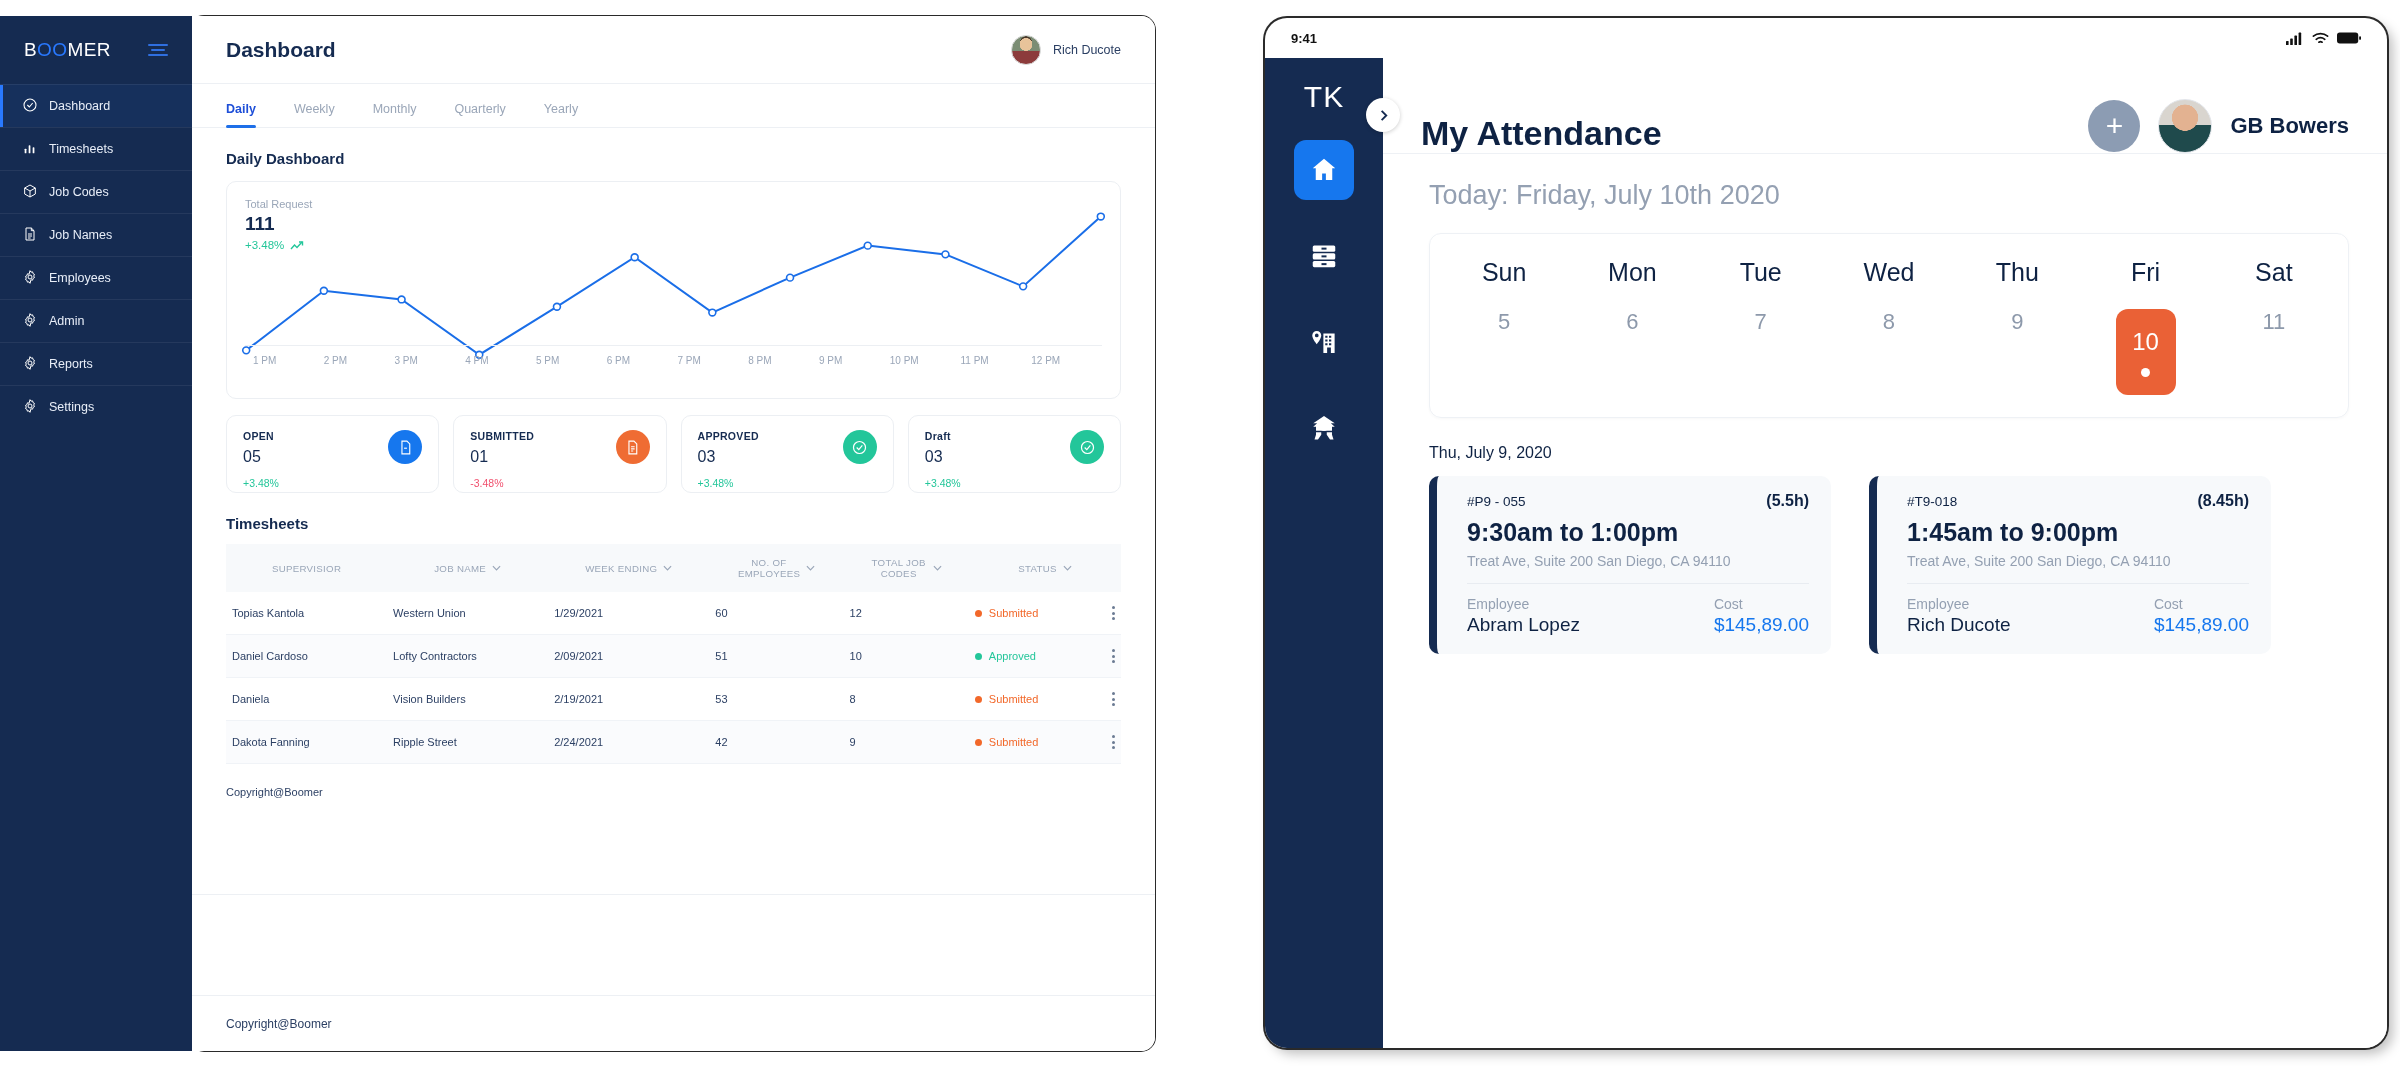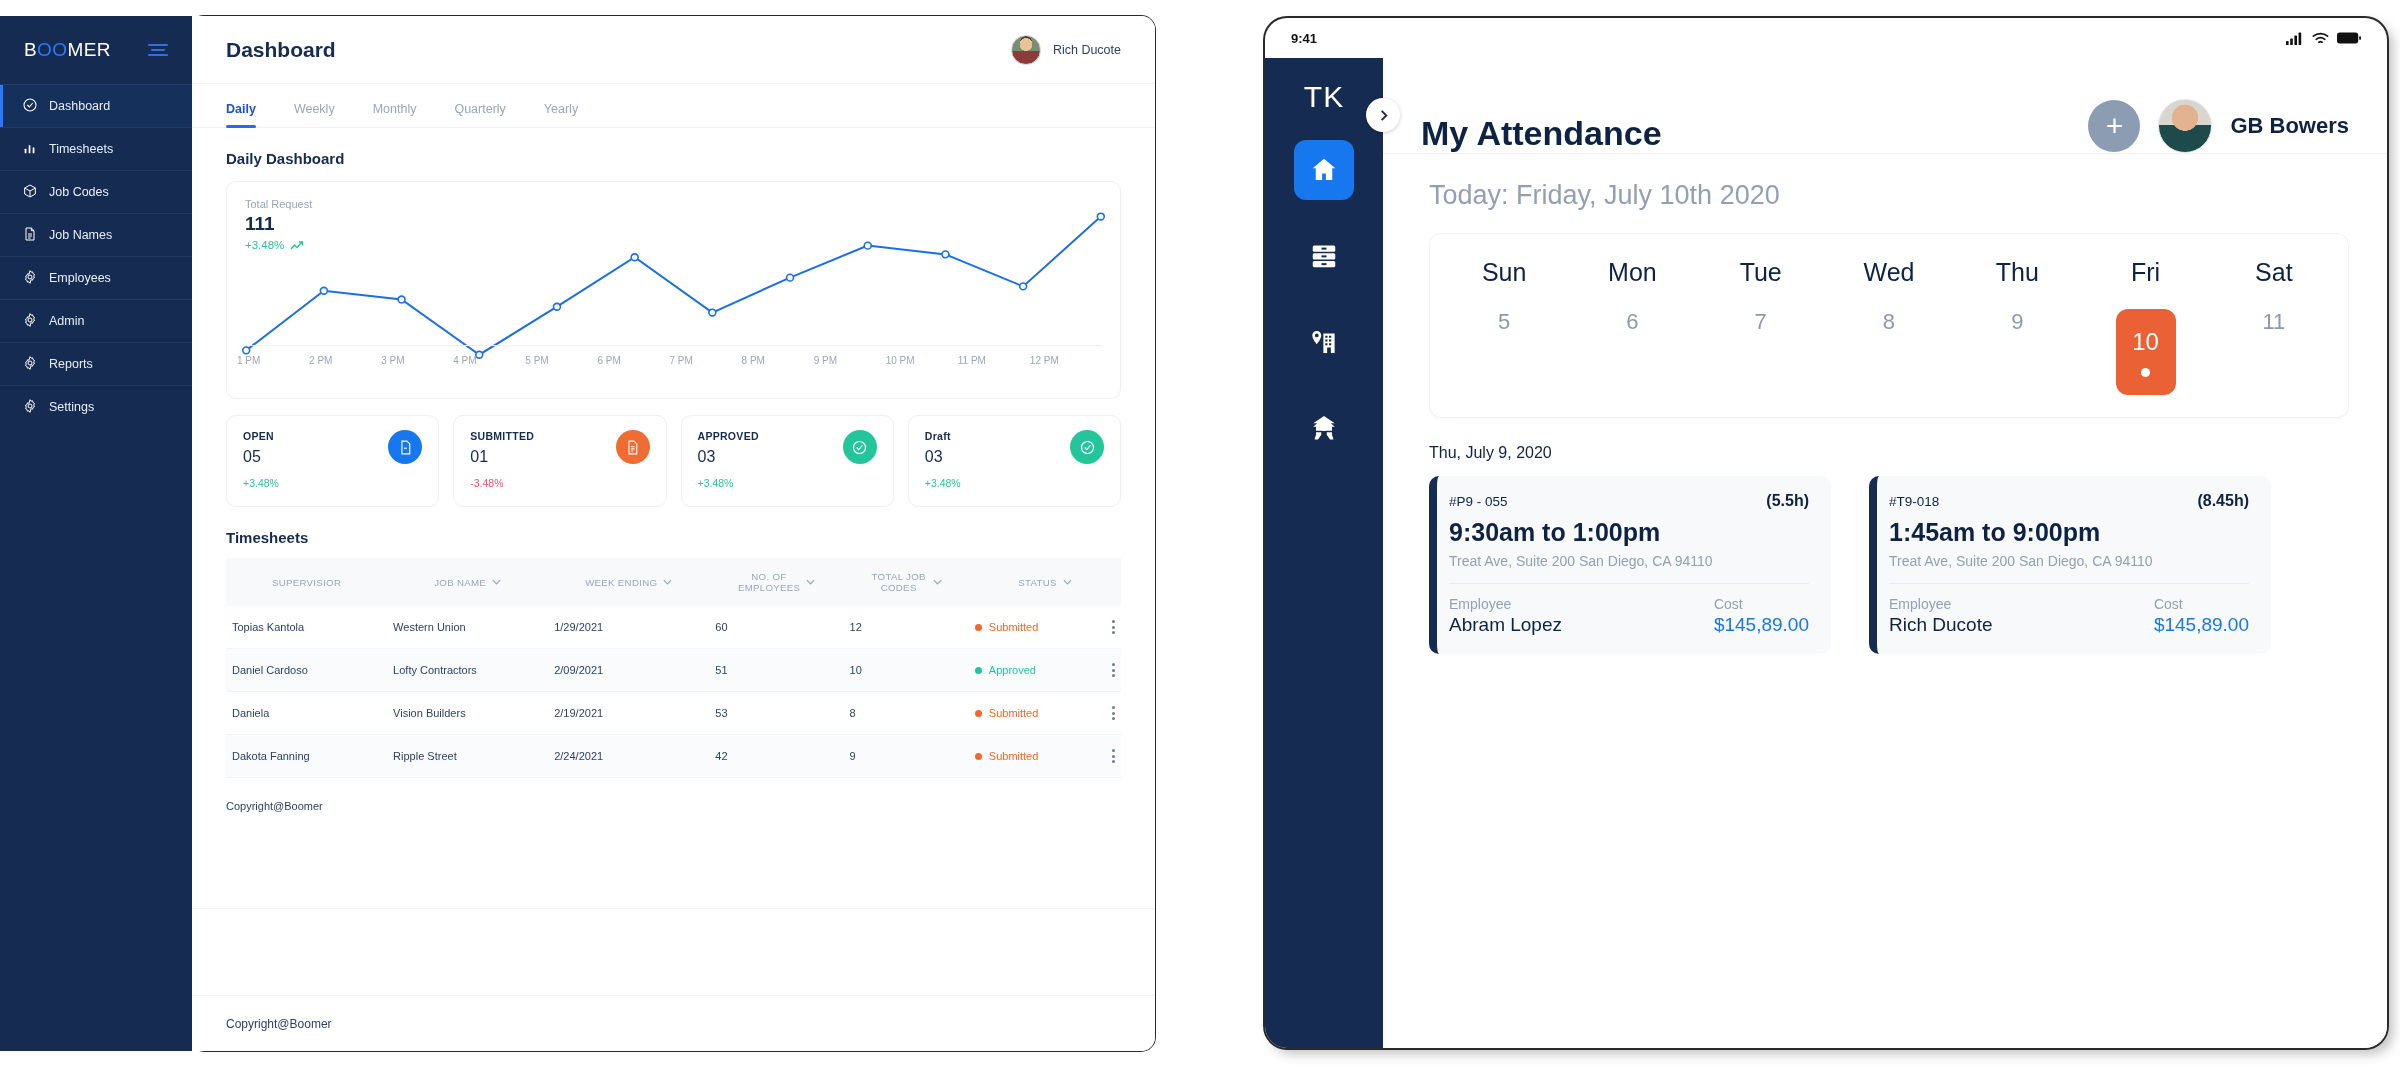--- a/index.html
+++ b/index.html
@@ -103,28 +103,28 @@
   .sec-title { font-size:15px; font-weight:700; color:#152b51; margin-bottom:14px;}
 
   .chart-card {
     border:1px solid #eceff3; border-radius:10px; padding:16px 18px 10px 18px;
     height: 218px; position:relative;
   }
   .chart-label { font-size:11px; color:#9aa6b8; }
   .chart-value { font-size:19px; font-weight:700; color:#152b51; margin-top:3px;}
   .chart-delta { font-size:11.5px; color:#23c69a; margin-top:4px; display:flex; align-items:center; gap:6px;}
   .chart-wrap { position:absolute; left:14px; right:14px; top:20px; height:160px;}
-  .chart-axis { position:absolute; left:10px; right:18px; bottom:32px; display:flex; }
+  .chart-axis { position:absolute; left:26px; right:18px; bottom:32px; display:flex; }
   .chart-axis span{ flex:1; font-size:10px; color:#9aa6b8; text-align:left;}
 
   .stats { display:flex; gap:14px; margin-top:16px; }
   .stat {
     flex:1; border:1px solid #eceff3; border-radius:10px; padding:14px 16px;
     display:flex; justify-content:space-between; align-items:flex-start;
-    height: 92px;
+    height: 78px;
   }
   .stat-k { font-size:10.5px; font-weight:700; color:#152b51; letter-spacing:.3px;}
   .stat-v { font-size:16px; color:#152b51; margin-top:6px;}
   .stat-d { font-size:10.5px; margin-top:11px; }
   .up { color:#23c69a; } .down { color:#f0506e; }
   .stat-ico { width:34px; height:34px; border-radius:50%; display:flex; align-items:center; justify-content:center;}
   .stat-ico svg{ width:17px;height:17px; }
 
   .tbl-title { font-size:15px; font-weight:700; color:#152b51; margin:22px 0 12px;}
   table { width:100%; border-collapse:collapse; }
@@ -207,21 +207,21 @@
   .cal-today {
     width:60px;height:86px; margin:0 auto; background:#ea6136; border-radius:12px;
     display:flex; flex-direction:column; align-items:center; justify-content:center; gap:12px;
     color:#fff; font-size:24px; cursor:pointer;
   }
   .cal-today .pip { width:9px;height:9px;border-radius:50%;background:#fff;}
   .sub-date { font-size:16px; color:#0e2243; margin:26px 0 14px;}
   .cards { display:flex; gap:38px; }
   .acard {
     flex:1; max-width:402px; background:#f7f9fb; border-radius:10px;
-    border-left:8px solid #152b51; padding:16px 22px 18px 12px;
+    border-left:8px solid #152b51; padding:16px 22px 18px 30px;
   }
   .ac-top { display:flex; justify-content:space-between; align-items:center;}
   .ac-id { font-size:13.5px; color:#0e2243;}
   .ac-h { font-size:16px; font-weight:700; color:#0e2243;}
   .ac-time { font-size:25px; font-weight:700; color:#0e2243; margin:8px 0 6px;}
   .ac-addr { font-size:14px; color:#94a0b2; padding-bottom:14px; border-bottom:1px solid #e8ecf1;}
   .ac-foot { display:flex; justify-content:space-between; padding-top:12px;}
   .ac-lab { font-size:14px; color:#94a0b2;}
   .ac-emp { font-size:19px; color:#0e2243; margin-top:2px;}
   .ac-cost { font-size:19px; color:#1677ee; margin-top:2px;}

